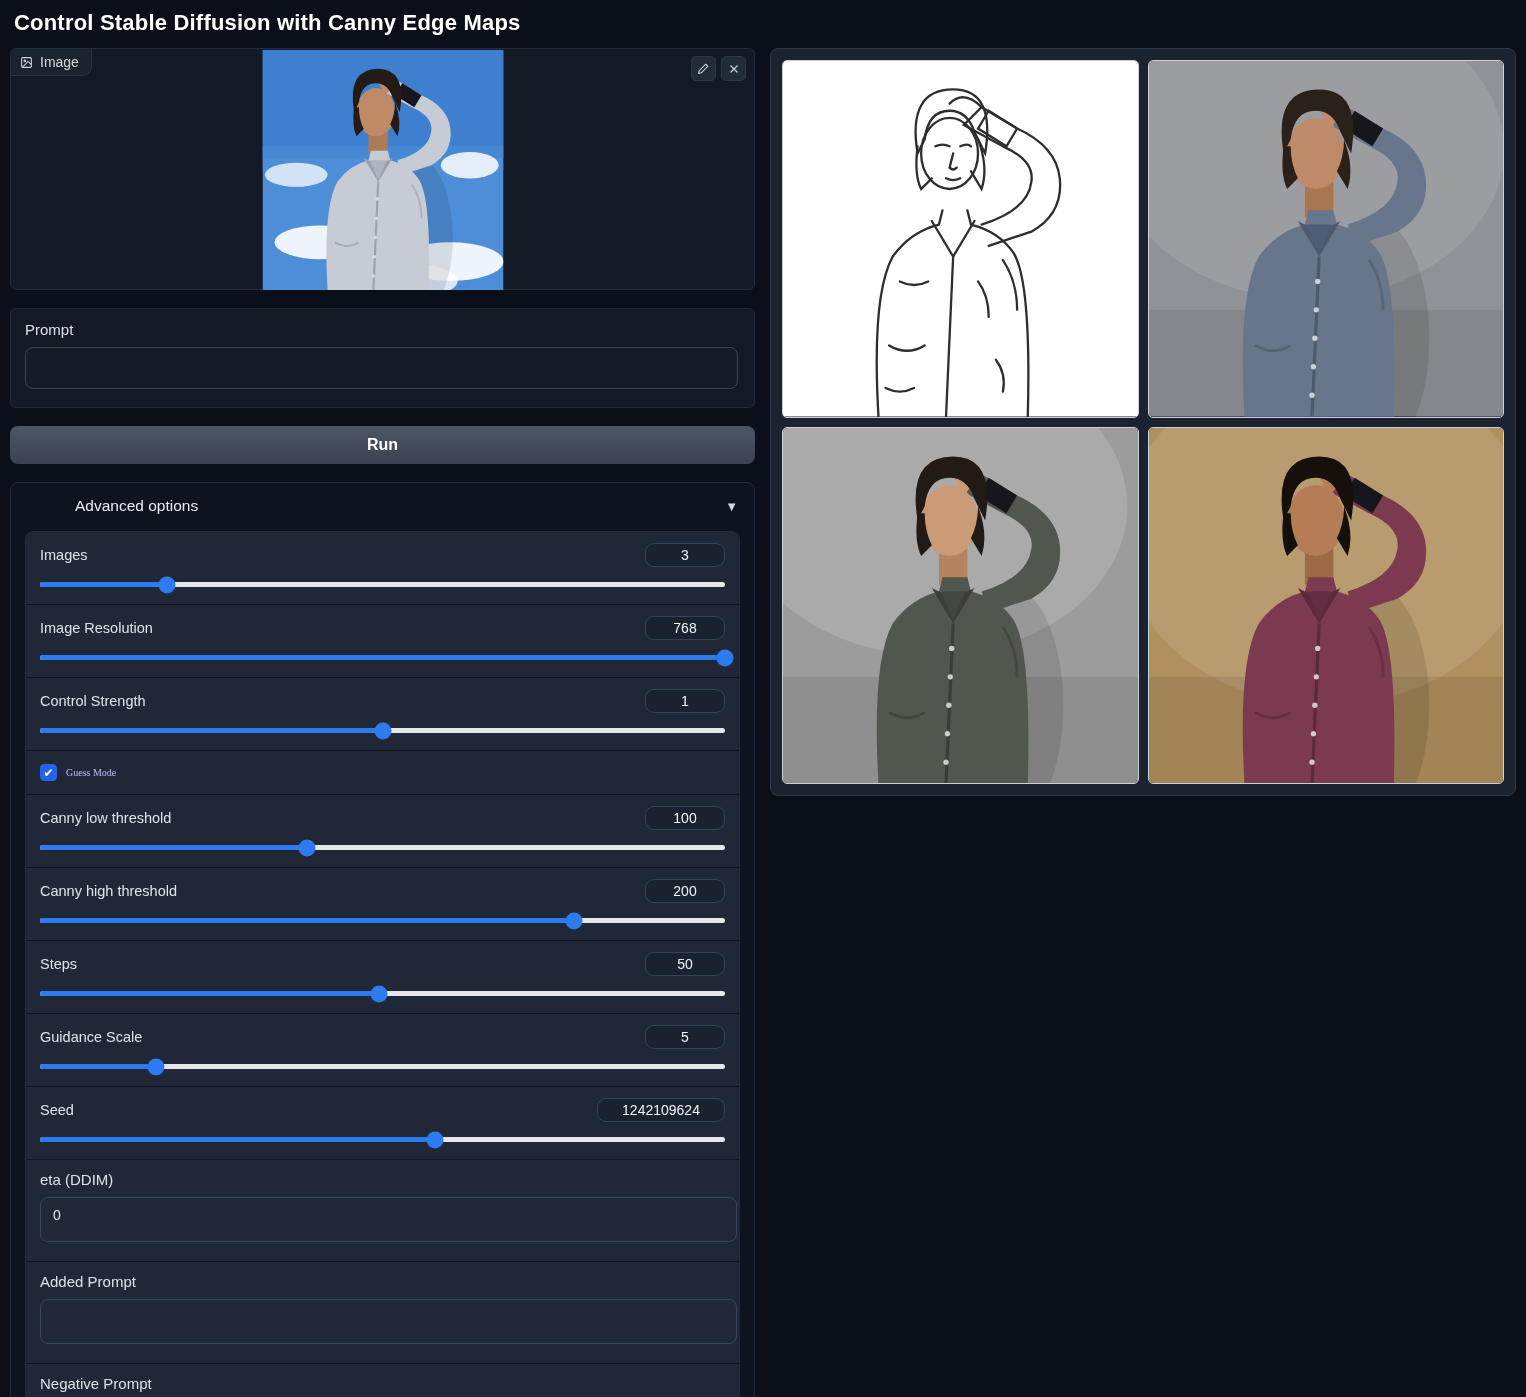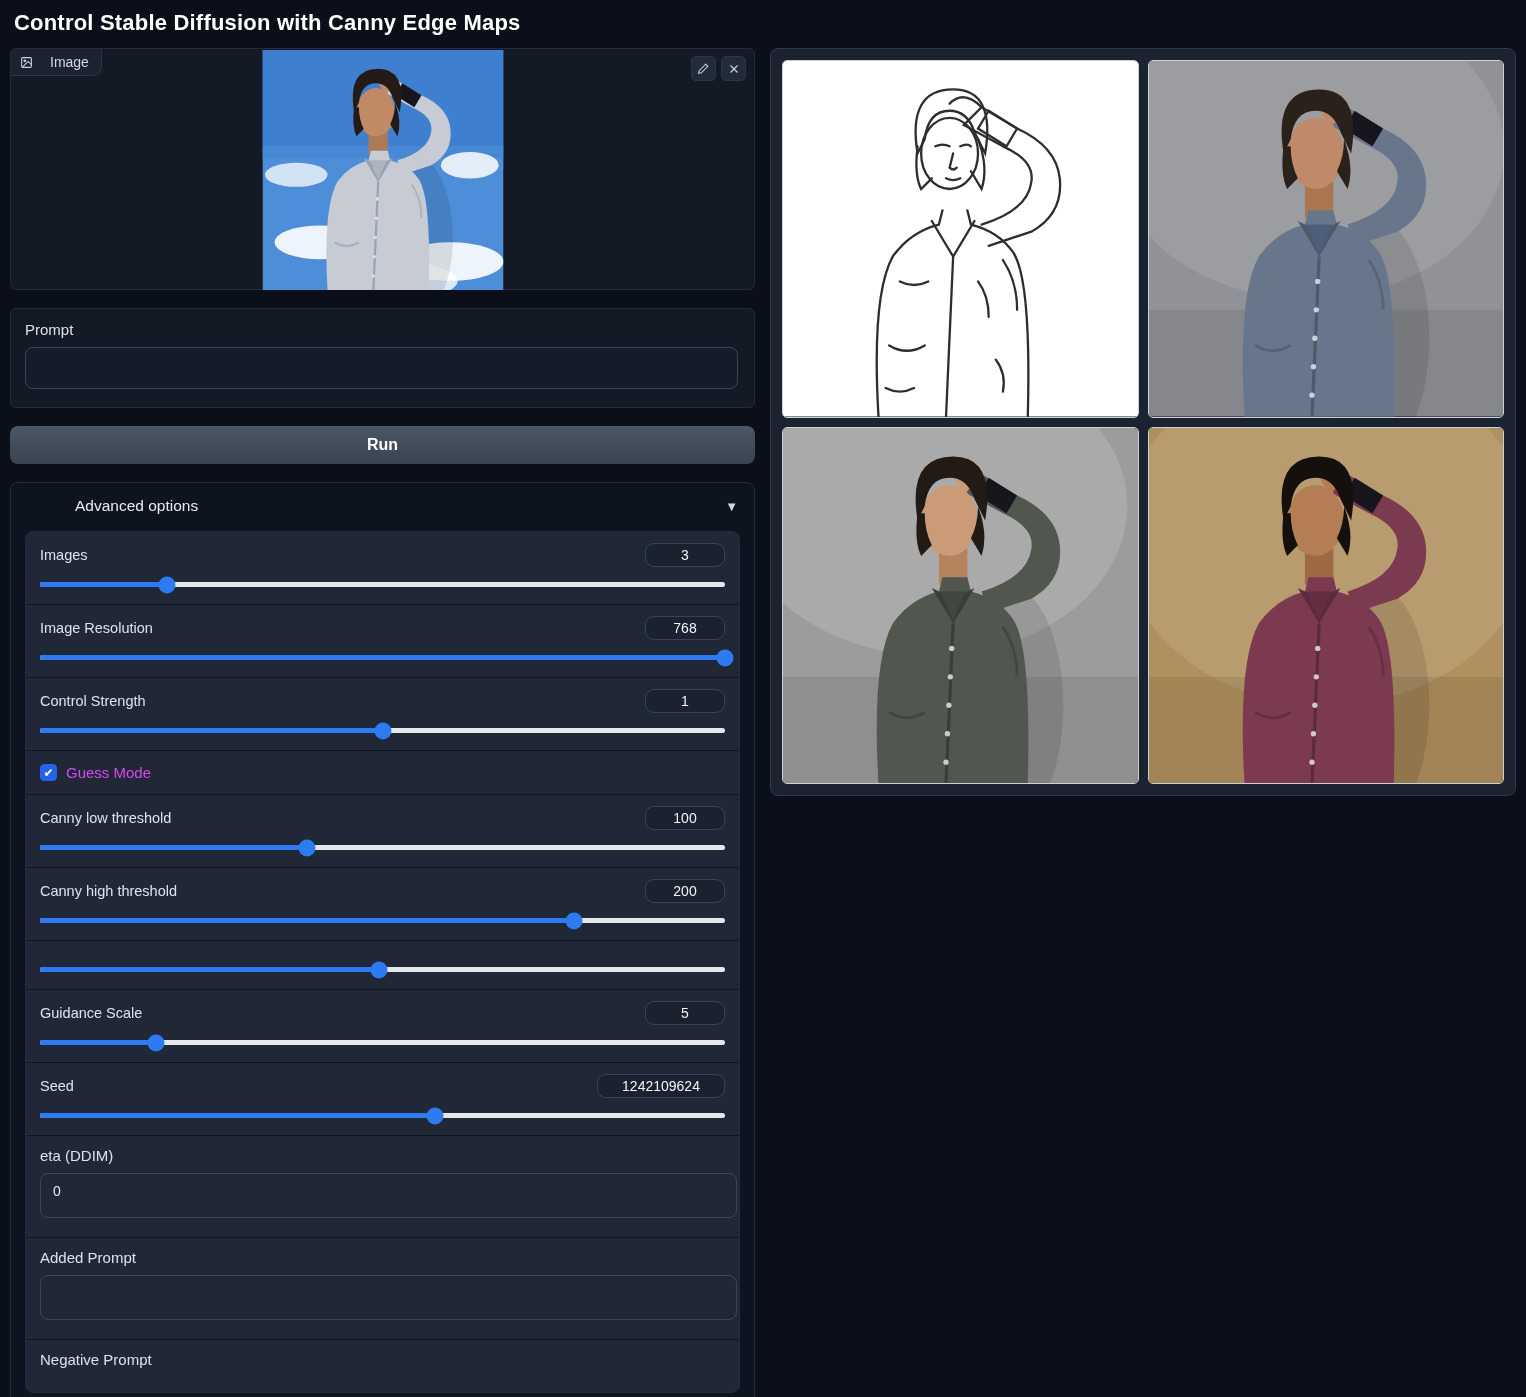--- a/index.html
+++ b/index.html
@@ -18,21 +18,21 @@
   .left-col { width:745px; display:flex; flex-direction:column; gap:18px; }
   .right-col { flex:1; }
 
   
   .image-block {
     position:relative; height:242px;
     background:#131a26; border:1px solid #222c3c; border-radius:6px;
   }
   .image-label-tab {
     position:absolute; top:0; left:0; z-index:2;
-    display:flex; align-items:center; gap:17px;
+    display:flex; align-items:center; gap:7px;
     padding:5px 12px 5px 9px;
     background:#1b2330; border-right:1px solid #2b3444; border-bottom:1px solid #2b3444;
     border-top-left-radius:6px; border-bottom-right-radius:9px;
     color:#d4d8de; font-size:14px;
   }
   .image-label-tab svg { display:block; }
   .corner-buttons {
     position:absolute; top:7px; right:8px; z-index:2; display:flex; gap:5px;
   }
   .icon-btn {
@@ -102,21 +102,21 @@
     width:17px; height:17px; border-radius:50%; background:#2e7af0; }
   .check-row { padding:13px 14px; border-bottom:1px solid #10151f;
     display:flex; align-items:center; gap:9px; cursor:pointer; }
   .checkbox {
     width:17px; height:17px; border-radius:4px;
     background:#1a2230; border:1px solid #37425a;
     display:flex; align-items:center; justify-content:center;
     font-size:12px; color:transparent;
   }
   .checkbox.on { background:#2563eb; border-color:#2563eb; color:#ffffff; }
-  .check-label { font-size:15px; color:#d946ef; }
+  .check-label { font-size:10px; color:#c4b5fd;font-family:Liberation Serif, serif; }
   .text-row { padding:11px 2px 15px 14px; border-bottom:1px solid #10151f; }
   .text-row:last-child { border-bottom:none; }
   .text-row .text-area { height:45px; background:#202837; border-color:#3a4658; }
 
   
   .gallery {
     height:748px; background:#1b2330; border:1px solid #2d394c;
     border-radius:8px; padding:11px;
     display:grid; grid-template-columns:1fr 1fr; grid-template-rows:1fr 1fr; gap:9px;
   }
@@ -285,20 +285,24 @@
               <span class="row-label">Canny high threshold</span>
               <span class="num-box">200</span>
             </div>
             <div class="slider">
               <div class="fill" style="width: 78%;"></div>
                 <div class="thumb" style="left: 78%;"></div>
             </div>
           </div>
 
           <div class="row">
+            <div class="row-head">
+              <span class="row-label">Steps</span>
+              <span class="num-box">50</span>
+            </div>
             <div class="slider">
               <div class="fill" style="width: 49.5%;"></div>
                 <div class="thumb" style="left: 49.5%;"></div>
             </div>
           </div>
 
           <div class="row">
             <div class="row-head">
               <span class="row-label">Guidance Scale</span>
               <span class="num-box">5</span>

